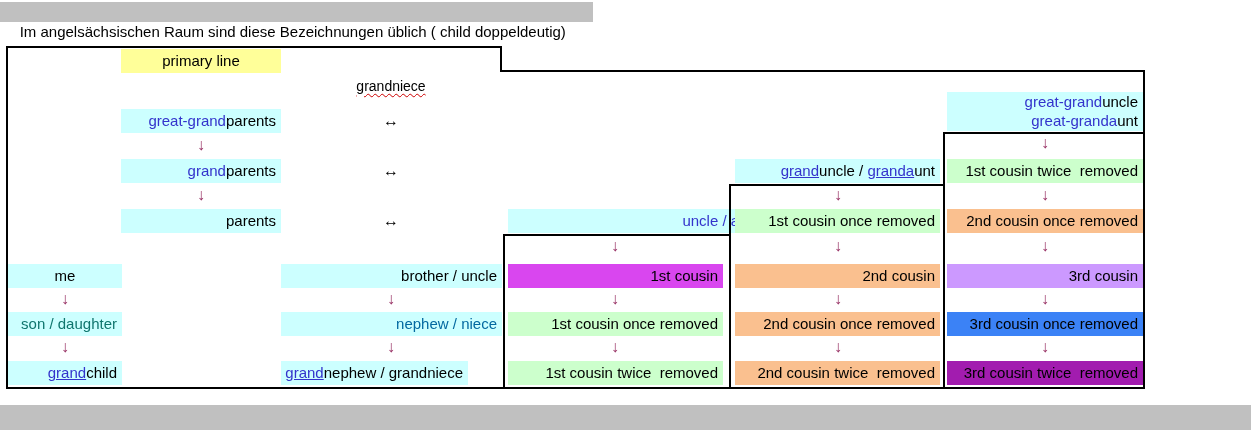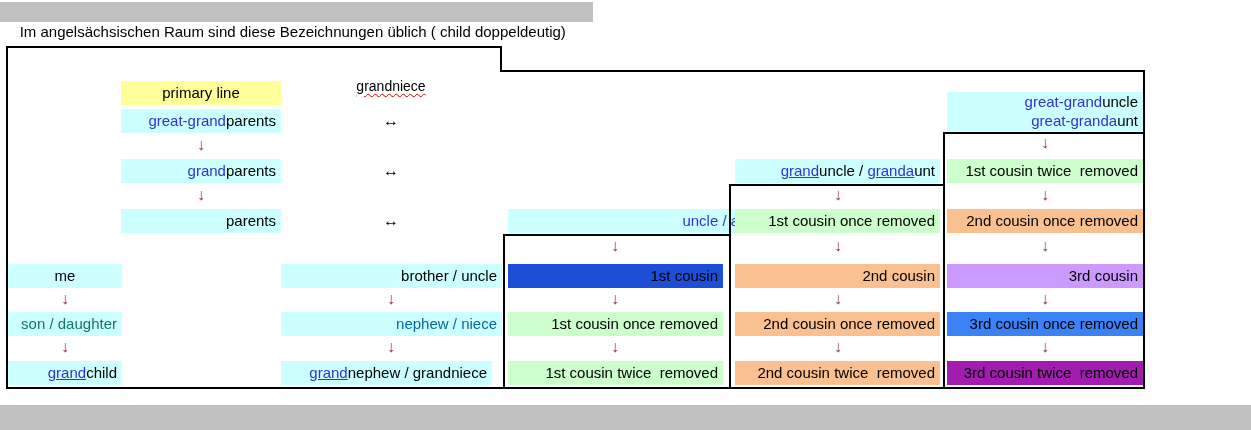--- a/index.html
+++ b/index.html
@@ -23,32 +23,32 @@
 </style>
 </head>
 <body>
 
 <div id="stage">
   <div id="topbar" class="graybar">
     <span>Im angelsächsischen Raum sind diese Bezeichnungen üblich ( child doppeldeutig)</span>
   </div>
 
   <div id="canvas">
-      <div class="box al-center" style="left: 121px; top: 49px; width: 160px; height: 24px; background: rgb(255, 255, 153); margin-top: 32px;"><span class="ln" style="line-height: 24px;"><span class="" style="color: rgb(0, 0, 0);">primary line</span></span></div>
+      <div class="box al-center" style="left: 121px; top: 49px; width: 160px; height: 24px; background: rgb(255, 255, 153);"><span class="ln" style="line-height: 24px;"><span class="" style="color: rgb(0, 0, 0);">primary line</span></span></div>
       <div class="box al-right" style="left: 121px; top: 109px; width: 160px; height: 24px; background: rgb(204, 255, 255);"><span class="ln" style="line-height: 24px;"><span class="seg-link" style="color: rgb(51, 51, 204);">great-grand</span><span class="" style="color: rgb(0, 0, 0);">parents</span></span></div>
       <div class="box al-right" style="left: 121px; top: 159px; width: 160px; height: 24px; background: rgb(204, 255, 255);"><span class="ln" style="line-height: 24px;"><span class="seg-link" style="color: rgb(51, 51, 204);">grand</span><span class="" style="color: rgb(0, 0, 0);">parents</span></span></div>
       <div class="box al-right" style="left: 121px; top: 209px; width: 160px; height: 24px; background: rgb(204, 255, 255);"><span class="ln" style="line-height: 24px;"><span class="" style="color: rgb(0, 0, 0);">parents</span></span></div>
       <div class="box al-center" style="left: 8px; top: 264px; width: 114px; height: 24px; background: rgb(204, 255, 255);"><span class="ln" style="line-height: 24px;"><span class="" style="color: rgb(0, 0, 0);">me</span></span></div>
       <div class="box al-right" style="left: 8px; top: 312px; width: 114px; height: 24px; background: rgb(204, 255, 255);"><span class="ln" style="line-height: 24px;"><span class="" style="color: #0f766e;">son / daughter</span></span></div>
       <div class="box al-right" style="left: 8px; top: 361px; width: 114px; height: 24px; background: rgb(204, 255, 255);"><span class="ln" style="line-height: 24px;"><span class="seg-link_u" style="color: rgb(51, 51, 204);">grand</span><span class="" style="color: rgb(0, 0, 0);">child</span></span></div>
       <div class="box al-right" style="left: 281px; top: 264px; width: 221px; height: 24px; background: rgb(204, 255, 255);"><span class="ln" style="line-height: 24px;"><span class="" style="color: rgb(0, 0, 0);">brother / uncle</span></span></div>
       <div class="box al-right" style="left: 281px; top: 312px; width: 221px; height: 24px; background: rgb(204, 255, 255);"><span class="ln" style="line-height: 24px;"><span class="" style="color: #0369a1;">nephew / niece</span></span></div>
-      <div class="box al-right" style="left: 281px; top: 361px; width: 211px; height: 24px; background: rgb(204, 255, 255);"><span class="ln" style="line-height: 24px;"><span class="seg-link_u" style="color: rgb(51, 51, 204);">grand</span><span class="" style="color: rgb(0, 0, 0);">nephew / grandniece</span></span></div>
+      <div class="box al-right" style="left: 281px; top: 361px; width: 187px; height: 24px; background: rgb(204, 255, 255);"><span class="ln" style="line-height: 24px;"><span class="seg-link_u" style="color: rgb(51, 51, 204);">grand</span><span class="" style="color: rgb(0, 0, 0);">nephew / grandniece</span></span></div>
       <div class="box al-right" style="left: 508px; top: 209px; width: 257px; height: 24px; background: rgb(204, 255, 255); text-align: right;"><span class="ln" style="line-height: 24px;"><span class="seg-link" style="color: rgb(51, 51, 204);">uncle / aunt</span></span></div>
-      <div class="box al-right" style="left: 508px; top: 264px; width: 215px; height: 24px; background: #1d4ed8;"><span class="ln" style="line-height: 24px;"><span class="" style="color: rgb(0, 0, 0);">1st cousin</span></span></div>
+      <div class="box al-right" style="left: 508px; top: 264px; width: 215px; height: 24px; background: #d946ef;"><span class="ln" style="line-height: 24px;"><span class="" style="color: rgb(0, 0, 0);">1st cousin</span></span></div>
       <div class="box al-right" style="left: 508px; top: 312px; width: 215px; height: 24px; background: rgb(204, 255, 204);"><span class="ln" style="line-height: 24px;"><span class="" style="color: rgb(0, 0, 0);">1st cousin once removed</span></span></div>
       <div class="box al-right" style="left: 508px; top: 361px; width: 215px; height: 24px; background: rgb(204, 255, 204);"><span class="ln" style="line-height: 24px;"><span class="" style="color: rgb(0, 0, 0);">1st cousin twice  removed</span></span></div>
       <div class="box al-right" style="left: 735px; top: 159px; width: 205px; height: 24px; background: rgb(204, 255, 255);"><span class="ln" style="line-height: 24px;"><span class="seg-link_u" style="color: rgb(51, 51, 204);">grand</span><span class="" style="color: rgb(0, 0, 0);">uncle / </span><span class="seg-link_u" style="color: rgb(51, 51, 204);">granda</span><span class="" style="color: rgb(0, 0, 0);">unt</span></span></div>
       <div class="box al-right" style="left: 735px; top: 209px; width: 205px; height: 24px; background: rgb(204, 255, 204);"><span class="ln" style="line-height: 24px;"><span class="" style="color: rgb(0, 0, 0);">1st cousin once removed</span></span></div>
       <div class="box al-right" style="left: 735px; top: 264px; width: 205px; height: 24px; background: rgb(250, 192, 143);"><span class="ln" style="line-height: 24px;"><span class="" style="color: rgb(0, 0, 0);">2nd cousin</span></span></div>
       <div class="box al-right" style="left: 735px; top: 312px; width: 205px; height: 24px; background: rgb(250, 192, 143);"><span class="ln" style="line-height: 24px;"><span class="" style="color: rgb(0, 0, 0);">2nd cousin once removed</span></span></div>
       <div class="box al-right" style="left: 735px; top: 361px; width: 205px; height: 24px; background: rgb(250, 192, 143);"><span class="ln" style="line-height: 24px;"><span class="" style="color: rgb(0, 0, 0);">2nd cousin twice  removed</span></span></div>
       <div class="box al-right" style="left: 947px; top: 92px; width: 196px; height: 39px; background: rgb(204, 255, 255);"><span class="ln" style="line-height: 19px;"><span class="seg-link" style="color: rgb(51, 51, 204);">great-grand</span><span class="" style="color: rgb(0, 0, 0);">uncle</span></span><span class="ln" style="line-height: 19px;"><span class="seg-link" style="color: rgb(51, 51, 204);">great-granda</span><span class="" style="color: rgb(0, 0, 0);">unt</span></span></div>
       <div class="box al-right" style="left: 947px; top: 159px; width: 196px; height: 24px; background: rgb(204, 255, 204);"><span class="ln" style="line-height: 24px;"><span class="" style="color: rgb(0, 0, 0);">1st cousin twice  removed</span></span></div>
       <div class="box al-right" style="left: 947px; top: 209px; width: 196px; height: 24px; background: rgb(250, 192, 143);"><span class="ln" style="line-height: 24px;"><span class="" style="color: rgb(0, 0, 0);">2nd cousin once removed</span></span></div>

